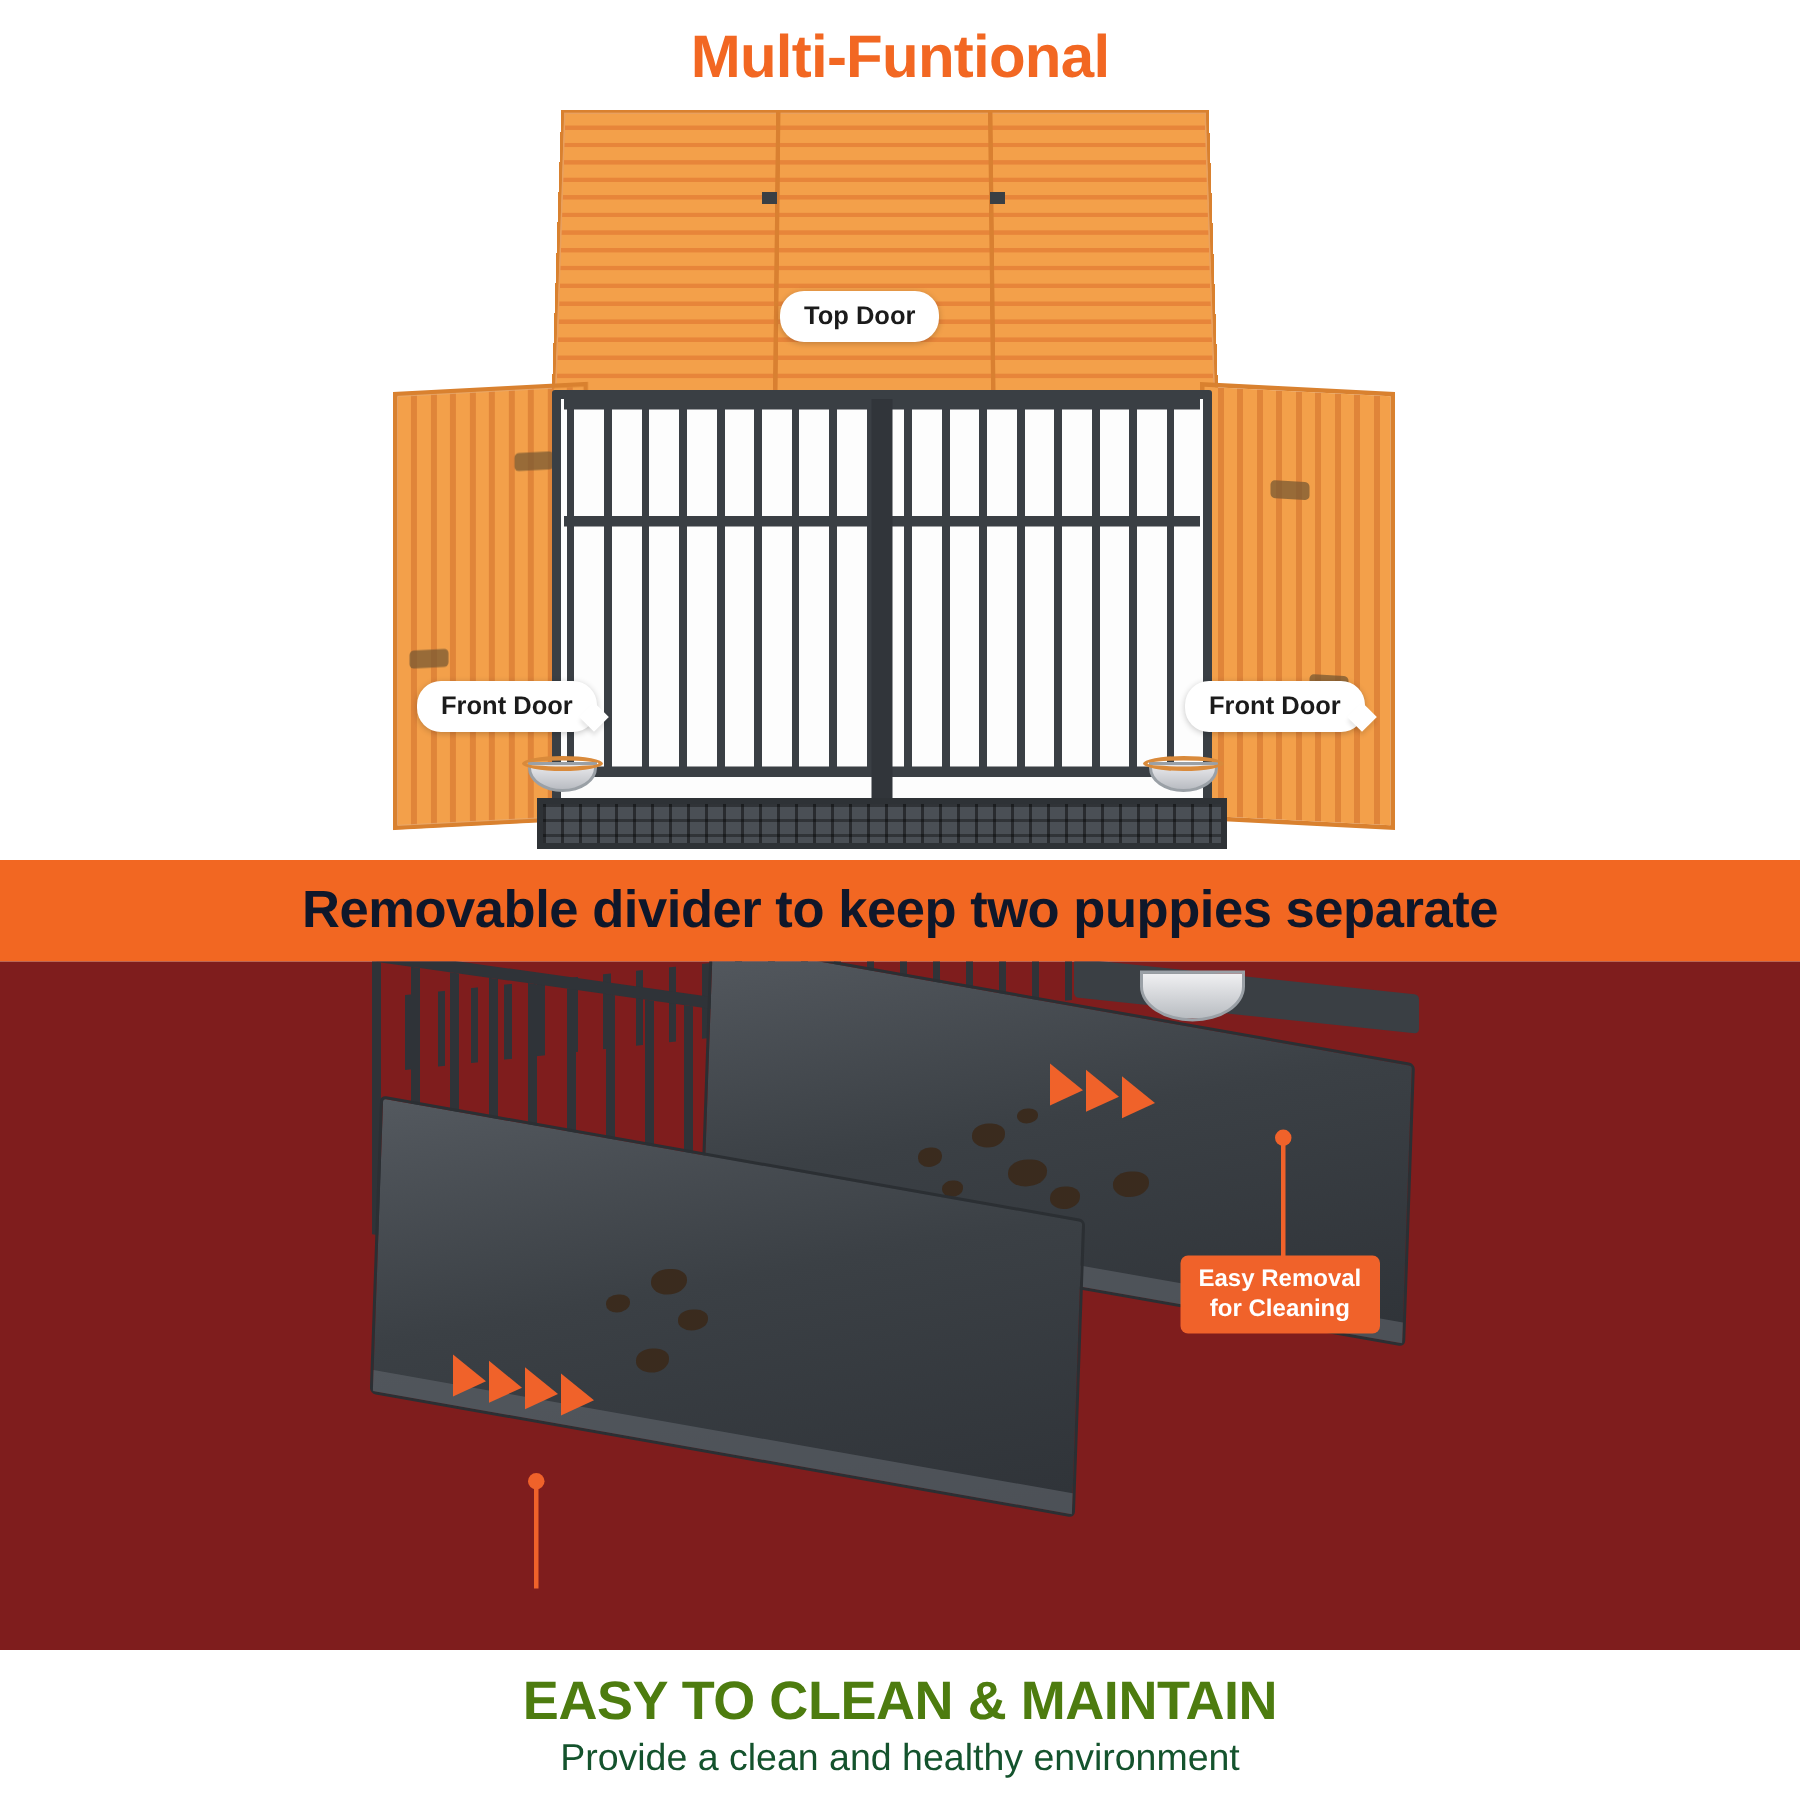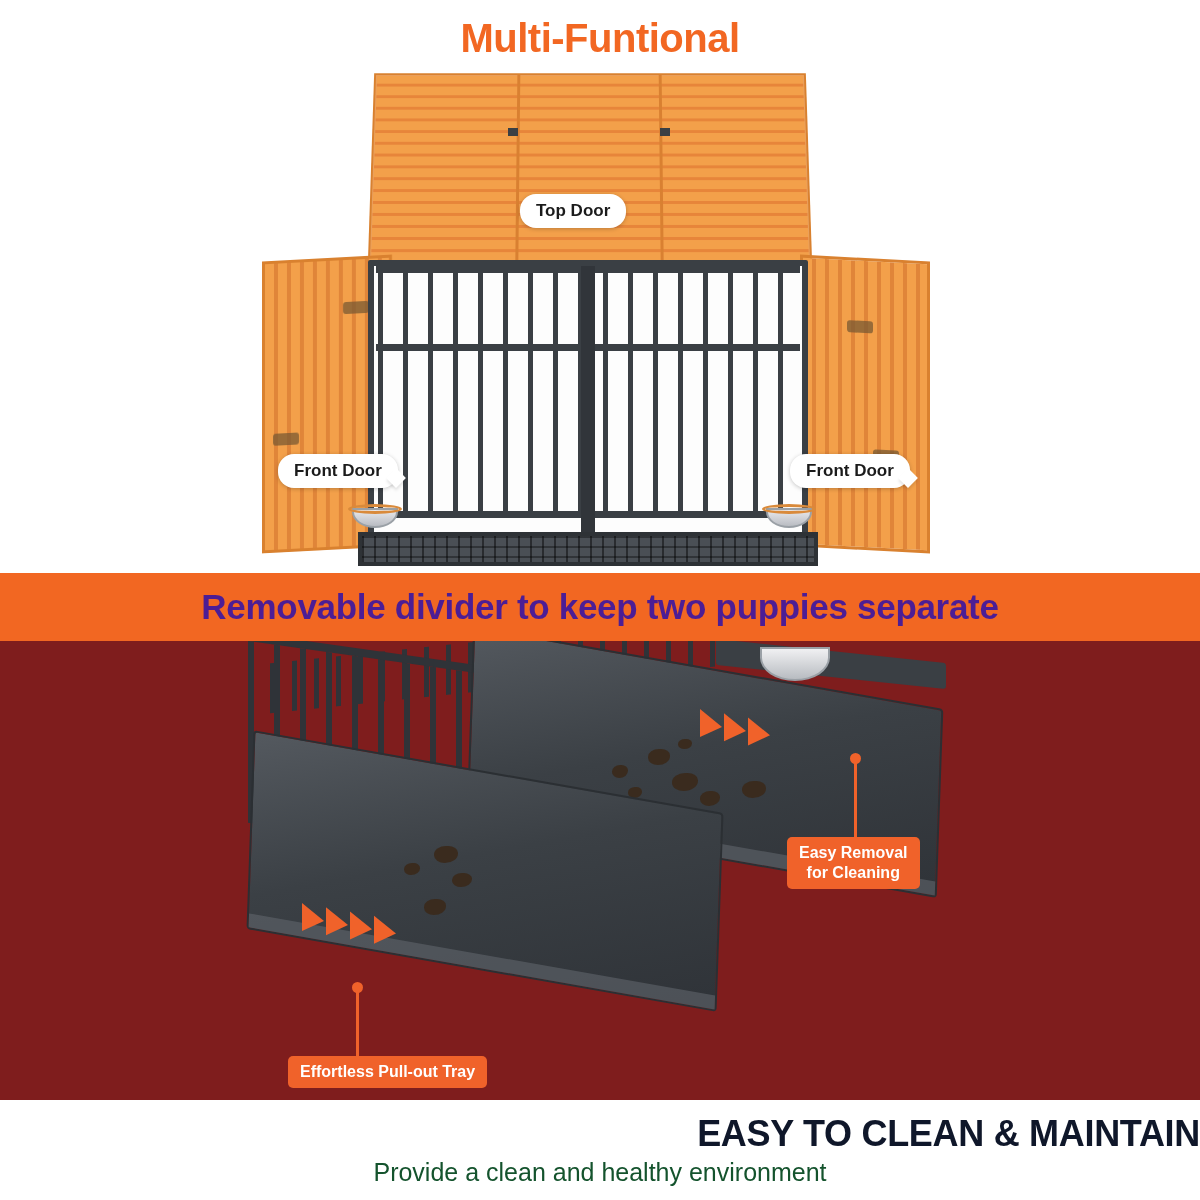--- a/index.html
+++ b/index.html
@@ -156,21 +156,21 @@
   
   #banner {
     position: absolute;
     top: 573px; left: 0; width: 1200px; height: 68px;
     background: #F26722;
     display: flex;
     align-items: center;
     justify-content: center;
   }
   #banner-text {
-    color: #4c1d95;
+    color: #0f172a;
     font-size: 35px;
     font-weight: bold;
     letter-spacing: -0.3px;
     white-space: nowrap;
   }
 
   
   #panel-bottom {
     position: absolute;
     top: 641px; left: 0; width: 1200px; height: 459px;
@@ -274,24 +274,24 @@
     border-radius: 5px;
     text-align: center;
     line-height: 1.25;
     white-space: pre-line;
   }
 
   
   #bottom-title {
     position: absolute;
     top: 1113px; left: 0; width: 100%;
-    text-align: right;
+    text-align: center;
     font-size: 36px;
     font-weight: bold;
-    color: #0f172a;
+    color: #4d7c0f;
     letter-spacing: -0.3px;
   }
   #bottom-sub {
     position: absolute;
     top: 1158px; left: 0; width: 100%;
     text-align: center;
     font-size: 25px;
     color: #14532d;
   }
 </style>
@@ -385,17 +385,16 @@
     <div class="chev" style="left:72px;"></div>
   </div>
 
   <div class="dot" style="top:112px; left:850px;"></div>
   <div class="leader" style="top:118px; left:854px; height:80px;"></div>
   <div class="tag" style="top:196px; left:787px;">Easy Removal
 for Cleaning</div>
 
   <div class="dot" style="top:341px; left:352px;"></div>
   <div class="leader" style="top:347px; left:356px; height:71px;"></div>
-  <div class="tag" style="top:415px; left:288px;">Effortless Pull-out Tray</div>
 </div>
 
 <div id="bottom-title">EASY TO CLEAN &amp; MAINTAIN</div>
 <div id="bottom-sub">Provide a clean and healthy environment</div>
 
 </body></html>

